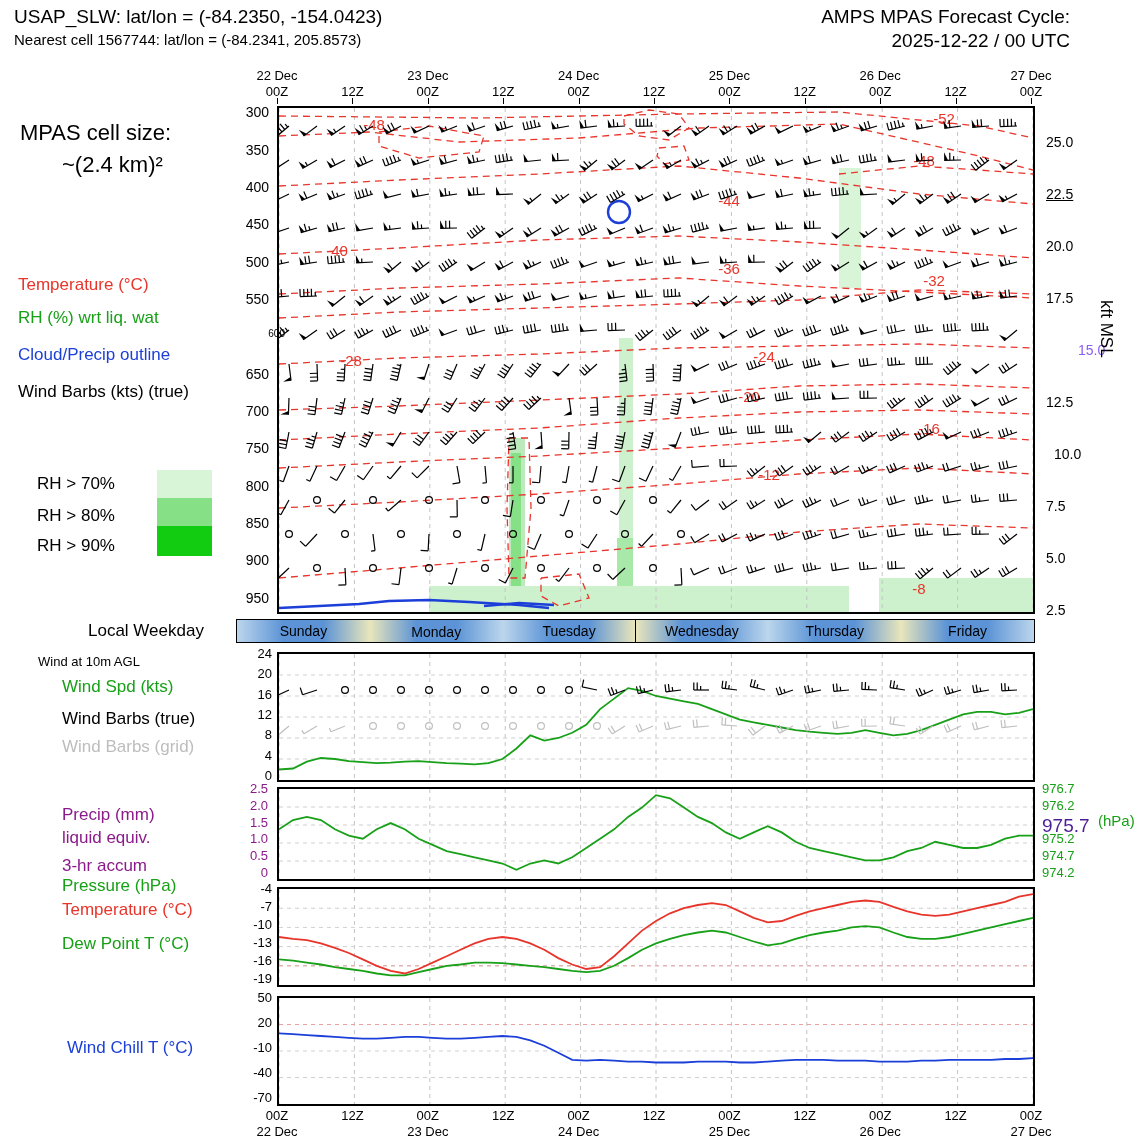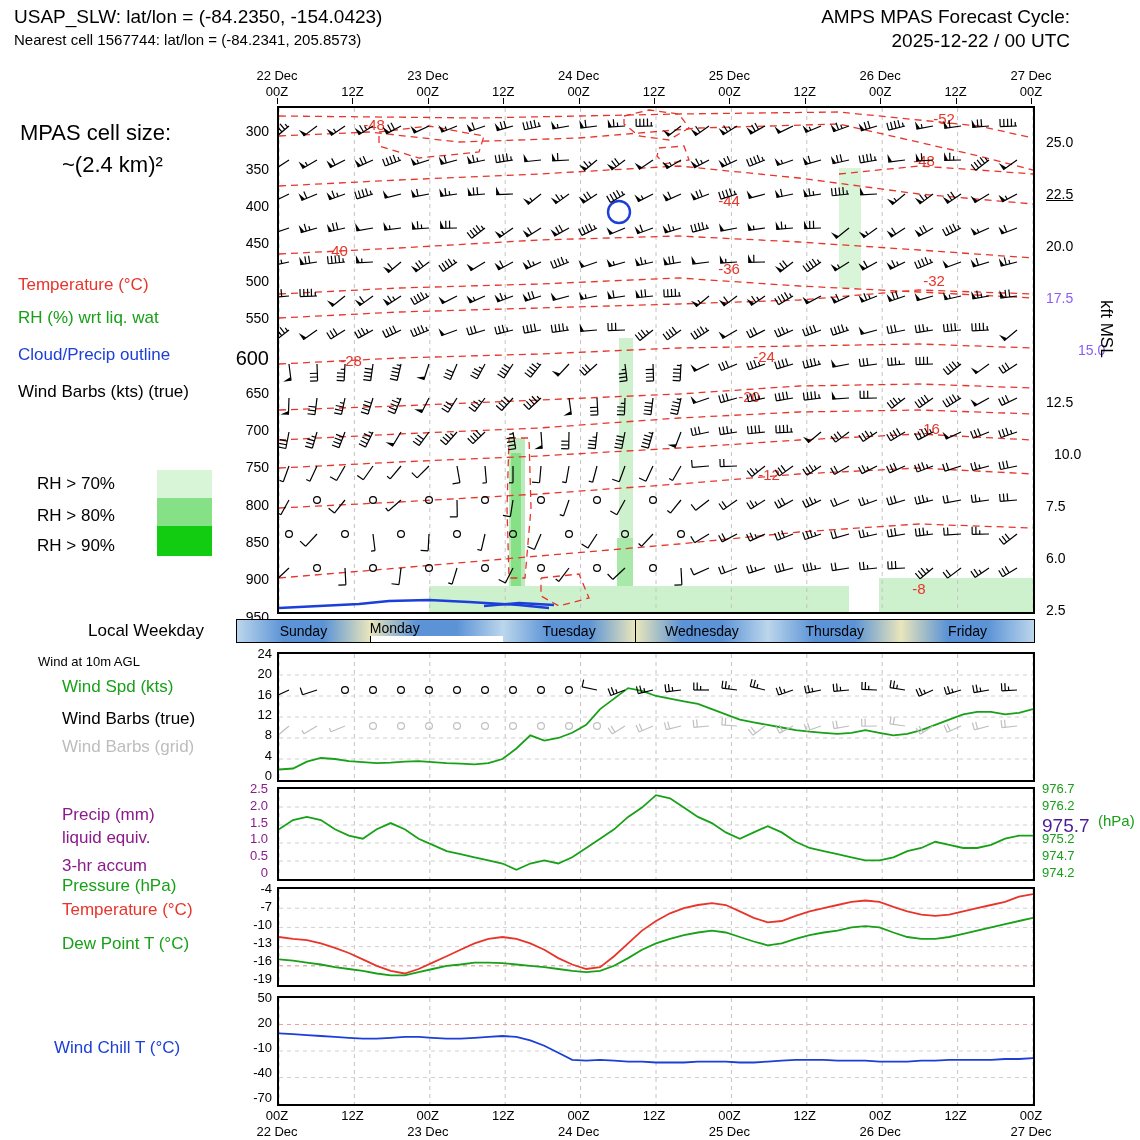--- a/index.html
+++ b/index.html
@@ -47,21 +47,21 @@
 <div class="abs legend-txt grey" style="left:62px;top:737px;">Wind Barbs (grid)</div>
 
 <div class="abs legend-txt purple" style="left:62px;top:805px;">Precip (mm)</div>
 <div class="abs legend-txt purple" style="left:62px;top:828px;">liquid equiv.</div>
 <div class="abs legend-txt purple" style="left:62px;top:856px;text-align:center;">3-hr accum</div>
 <div class="abs legend-txt green" style="left:62px;top:876px;">Pressure (hPa)</div>
 
 <div class="abs legend-txt red" style="left:62px;top:900px;">Temperature (°C)</div>
 <div class="abs legend-txt green" style="left:62px;top:934px;">Dew Point T (°C)</div>
 
-<div class="abs legend-txt blue" style="left:54px;top:1038px;">Wind Chill T (°C)</div>
+<div class="abs legend-txt blue" style="left:67px;top:1038px;">Wind Chill T (°C)</div>
 
 <div id="top-axis" class="abs" style="left:277px;top:68px;width:758px;height:36px;">
     <div class="abs" style="left: 0px; top: 30px; width: 0px; height: 6px; border-left: 1px solid rgb(0, 0, 0);"></div>
     <div class="abs" style="left: 0px; top: 0px; font-size: 13px; color: rgb(0, 0, 0); transform: translateX(-50%); white-space: nowrap;">22 Dec</div>
     <div class="abs" style="left: 0px; top: 16px; font-size: 13px; color: rgb(0, 0, 0); transform: translateX(-50%); white-space: nowrap;">00Z</div>
     <div class="abs" style="left: 75.4px; top: 30px; width: 0px; height: 6px; border-left: 1px solid rgb(0, 0, 0);"></div>
     <div class="abs" style="left: 75.4px; top: 16px; font-size: 13px; color: rgb(0, 0, 0); transform: translateX(-50%); white-space: nowrap;">12Z</div>
     <div class="abs" style="left: 150.8px; top: 30px; width: 0px; height: 6px; border-left: 1px solid rgb(0, 0, 0);"></div>
     <div class="abs" style="left: 150.8px; top: 0px; font-size: 13px; color: rgb(0, 0, 0); transform: translateX(-50%); white-space: nowrap;">23 Dec</div>
     <div class="abs" style="left: 150.8px; top: 16px; font-size: 13px; color: rgb(0, 0, 0); transform: translateX(-50%); white-space: nowrap;">00Z</div>
@@ -1477,55 +1477,55 @@
       <line x1="710" y1="460" x2="696.0721687810753" y2="469.39444077830854" stroke="#000" stroke-width="1.2"></line>
       <line x1="696.0721687810753" y1="469.39444077830854" x2="691.8782220050447" y2="463.1766589841457" stroke="#000" stroke-width="1.2"></line>
       <line x1="699.2059308053334" y1="467.2806916031891" x2="695.0119840293028" y2="461.0629098090263" stroke="#000" stroke-width="1.2"></line>
       <line x1="702.3396928295914" y1="465.16694242806966" x2="700.1029212157084" y2="461.8507921378495" stroke="#000" stroke-width="1.2"></line>
       <line x1="738" y1="460" x2="723.5995893482045" y2="468.6526396584889" stroke="#000" stroke-width="1.2"></line>
       <line x1="723.5995893482045" y1="468.6526396584889" x2="719.7368037863791" y2="462.22388490322305" stroke="#000" stroke-width="1.2"></line>
       <line x1="726.8396817448585" y1="466.7057957353289" x2="722.9768961830331" y2="460.277040980063" stroke="#000" stroke-width="1.2"></line>
       <line x1="730.0797741415125" y1="464.7589518121689" x2="726.2169885796872" y2="458.33019705690305" stroke="#000" stroke-width="1.2"></line>
     </svg>
 </div>
-<div id="pressure-ticks" class="abs" style="left:225px;top:106px;width:48px;height:508px;margin-top:19px;">
+<div id="pressure-ticks" class="abs" style="left:225px;top:106px;width:48px;height:508px;">
     <div class="abs" style="left: 44px; top: -1.53333px; font-size: 14px; color: rgb(0, 0, 0); transform: translateX(-100%); white-space: nowrap;">300</div>
     <div class="abs" style="left: 44px; top: 35.8px; font-size: 14px; color: rgb(0, 0, 0); transform: translateX(-100%); white-space: nowrap;">350</div>
     <div class="abs" style="left: 44px; top: 73.1333px; font-size: 14px; color: rgb(0, 0, 0); transform: translateX(-100%); white-space: nowrap;">400</div>
     <div class="abs" style="left: 44px; top: 110.467px; font-size: 14px; color: rgb(0, 0, 0); transform: translateX(-100%); white-space: nowrap;">450</div>
     <div class="abs" style="left: 44px; top: 147.8px; font-size: 14px; color: rgb(0, 0, 0); transform: translateX(-100%); white-space: nowrap;">500</div>
     <div class="abs" style="left: 44px; top: 185.133px; font-size: 14px; color: rgb(0, 0, 0); transform: translateX(-100%); white-space: nowrap;">550</div>
-    <div class="abs" style="left: 44px; top: 222.467px; font-size: 20px; color: rgb(0, 0, 0); transform: translateX(-100%); white-space: nowrap; text-align: right;">600</div>
+    <div class="abs" style="left: 60px; top: 222.467px; font-size: 10px; color: rgb(0, 0, 0); transform: translateX(-100%); white-space: nowrap; text-align: right;">600</div>
     <div class="abs" style="left: 44px; top: 259.8px; font-size: 14px; color: rgb(0, 0, 0); transform: translateX(-100%); white-space: nowrap;">650</div>
     <div class="abs" style="left: 44px; top: 297.133px; font-size: 14px; color: rgb(0, 0, 0); transform: translateX(-100%); white-space: nowrap;">700</div>
     <div class="abs" style="left: 44px; top: 334.467px; font-size: 14px; color: rgb(0, 0, 0); transform: translateX(-100%); white-space: nowrap;">750</div>
     <div class="abs" style="left: 44px; top: 371.8px; font-size: 14px; color: rgb(0, 0, 0); transform: translateX(-100%); white-space: nowrap;">800</div>
     <div class="abs" style="left: 44px; top: 409.133px; font-size: 14px; color: rgb(0, 0, 0); transform: translateX(-100%); white-space: nowrap;">850</div>
     <div class="abs" style="left: 44px; top: 446.467px; font-size: 14px; color: rgb(0, 0, 0); transform: translateX(-100%); white-space: nowrap;">900</div>
     <div class="abs" style="left: 44px; top: 483.8px; font-size: 14px; color: rgb(0, 0, 0); transform: translateX(-100%); white-space: nowrap;">950</div>
   </div>
 <div id="kft-ticks" class="abs" style="left:1040px;top:106px;width:55px;height:508px;">
     <div class="abs" style="left: 6px; top: 28px; font-size: 14px; color: rgb(0, 0, 0); white-space: nowrap;">25.0</div>
     <div class="abs" style="left: 6px; top: 80px; font-size: 14px; color: rgb(0, 0, 0); white-space: nowrap; text-decoration: underline;">22.5</div>
     <div class="abs" style="left: 6px; top: 132px; font-size: 14px; color: rgb(0, 0, 0); white-space: nowrap;">20.0</div>
-    <div class="abs" style="left: 6px; top: 184px; font-size: 14px; color: #8b5cf6; white-space: nowrap;">17.5</div>
+    <div class="abs" style="left: 6px; top: 184px; font-size: 14px; color: #000000; white-space: nowrap;">17.5</div>
     <div class="abs" style="left: 6px; top: 236px; font-size: 14px; color: #8b5cf6; white-space: nowrap; margin-left: 32px;">15.0</div>
     <div class="abs" style="left: 6px; top: 288px; font-size: 14px; color: rgb(0, 0, 0); white-space: nowrap;">12.5</div>
     <div class="abs" style="left: 6px; top: 340px; font-size: 14px; color: rgb(0, 0, 0); white-space: nowrap; margin-left: 8px;">10.0</div>
     <div class="abs" style="left: 6px; top: 392px; font-size: 14px; color: rgb(0, 0, 0); white-space: nowrap;">7.5</div>
-    <div class="abs" style="left: 6px; top: 444px; font-size: 14px; color: rgb(0, 0, 0); white-space: nowrap;">6.0</div>
+    <div class="abs" style="left: 6px; top: 444px; font-size: 14px; color: rgb(0, 0, 0); white-space: nowrap;">5.0</div>
     <div class="abs" style="left: 6px; top: 496px; font-size: 14px; color: rgb(0, 0, 0); white-space: nowrap;">2.5</div>
   </div>
 <div class="abs" style="left:1096px;top:300px;font-size:17px;writing-mode:vertical-rl;">kft MSL</div>
 
 <div id="weekday-bar" class="abs" style="left:236px;top:619px;width:799px;height:24px;border:1px solid #000;box-sizing:border-box;overflow:hidden;">
     <div class="abs" style="left: 0px; top: 0px; width: 132.833px; height: 22px; background: linear-gradient(90deg, rgb(188, 214, 236) 0%, rgb(91, 147, 214) 35%, rgb(91, 147, 214) 65%, rgb(233, 230, 187) 100%); border-right: 1px solid rgb(0, 0, 0); display: flex; align-items: center; justify-content: center;">
       <span style="font-size: 14px; color: rgb(0, 0, 0);">Sunday</span>
     </div>
-    <div class="abs" style="left: 132.833px; top: 0px; width: 132.833px; height: 16px; background: linear-gradient(90deg, rgb(233, 230, 187) 0%, rgb(91, 147, 214) 35%, rgb(91, 147, 214) 65%, rgb(188, 214, 236) 100%); border-right: 1px solid rgb(0, 0, 0); display: flex; align-items: center; ">
+    <div class="abs" style="left: 132.833px; top: 0px; width: 132.833px; height: 23px; background: linear-gradient(90deg, rgb(233, 230, 187) 0%, rgb(91, 147, 214) 35%, rgb(91, 147, 214) 65%, rgb(188, 214, 236) 100%); border-right: 1px solid rgb(0, 0, 0); display: flex; align-items: center; justify-content: center;">
       <span style="font-size: 14px; color: rgb(0, 0, 0);">Monday</span>
     </div>
     <div class="abs" style="left: 265.667px; top: 0px; width: 132.833px; height: 22px; background: linear-gradient(90deg, rgb(188, 214, 236) 0%, rgb(91, 147, 214) 35%, rgb(91, 147, 214) 65%, rgb(233, 230, 187) 100%); border-right: 1px solid rgb(0, 0, 0); display: flex; align-items: center; justify-content: center;">
       <span style="font-size: 14px; color: rgb(0, 0, 0);">Tuesday</span>
     </div>
     <div class="abs" style="left: 398.5px; top: 0px; width: 132.833px; height: 22px; background: linear-gradient(90deg, rgb(233, 230, 187) 0%, rgb(91, 147, 214) 35%, rgb(91, 147, 214) 65%, rgb(188, 214, 236) 100%); border-right: 1px solid rgb(0, 0, 0); display: flex; align-items: center; justify-content: center;">
       <span style="font-size: 14px; color: rgb(0, 0, 0);">Wednesday</span>
     </div>
     <div class="abs" style="left: 531.333px; top: 0px; width: 132.833px; height: 22px; background: linear-gradient(90deg, rgb(188, 214, 236) 0%, rgb(91, 147, 214) 35%, rgb(91, 147, 214) 65%, rgb(233, 230, 187) 100%); border-right: 1px solid rgb(0, 0, 0); display: flex; align-items: center; justify-content: center;">
       <span style="font-size: 14px; color: rgb(0, 0, 0);">Thursday</span>

